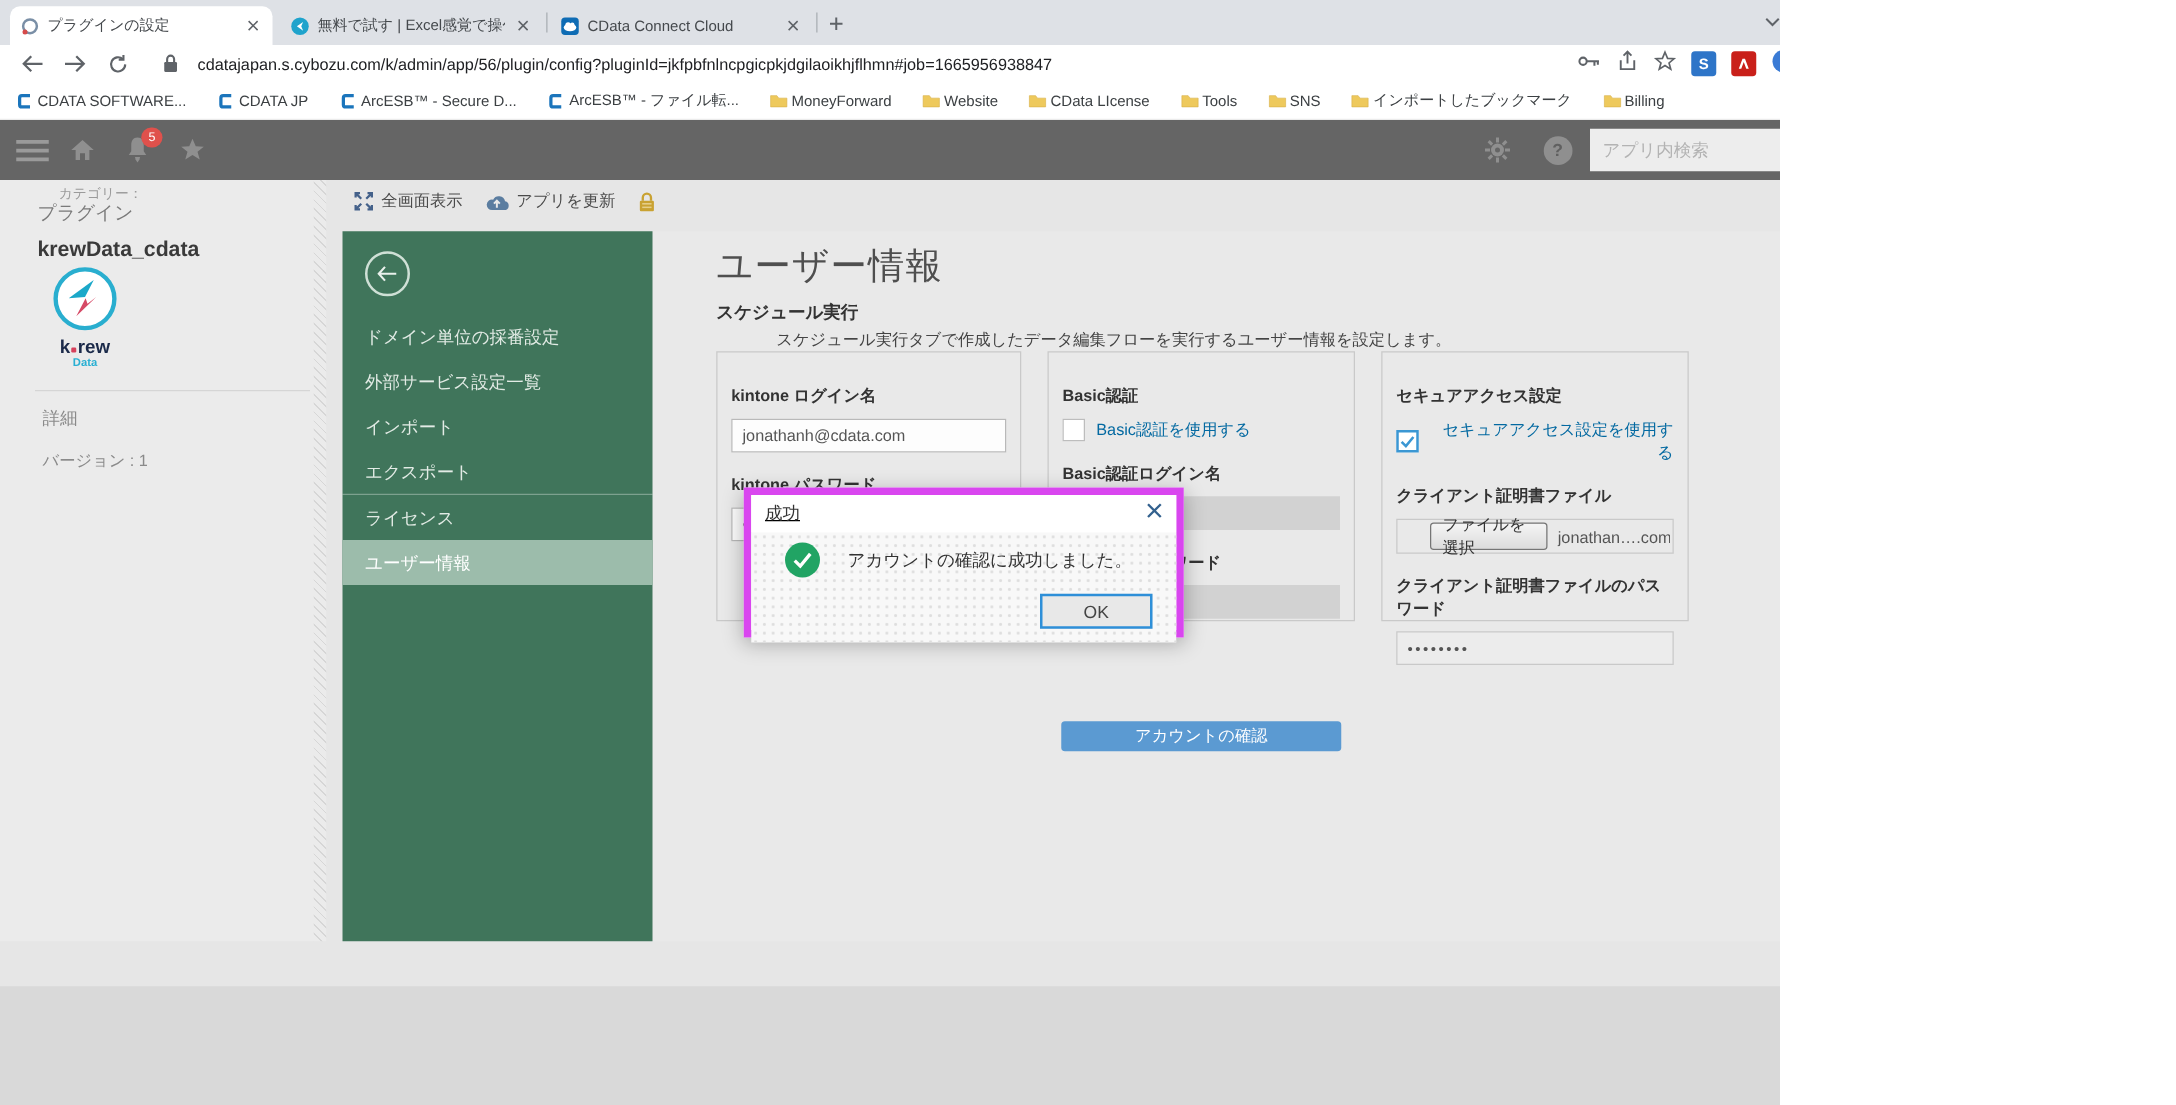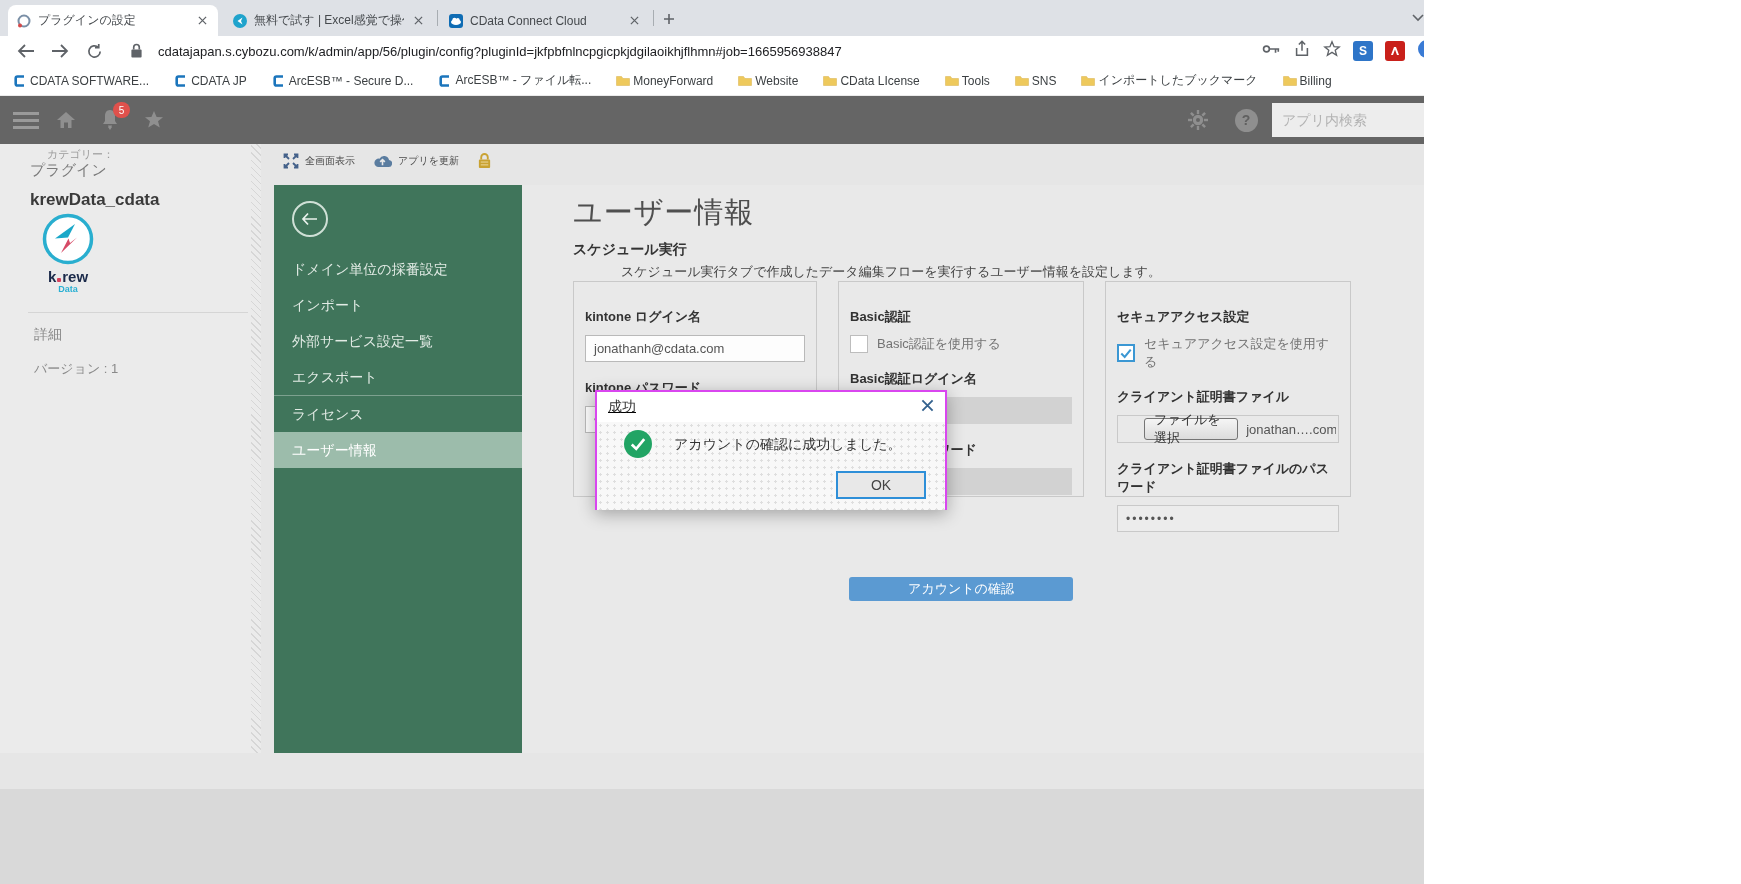--- a/index.html
+++ b/index.html
@@ -63,21 +63,21 @@
   .cat-value { position:absolute; left:30px; top:17px; font-size:15px; color:#7a7a7a; }
   .plugin-name { position:absolute; left:30px; top:46px; font-size:17px; font-weight:bold; color:#3a3a3a; }
   .krewlogo { position:absolute; left:36px; top:68px; width:64px; text-align:center; }
   .krewtext { font-size:15px; font-weight:bold; color:#1b2a4a; line-height:14px; }
   .krewdot { display:inline-block; width:4px; height:4px; background:#d6415c; border-radius:1px; margin:0 1px; }
   .krewsub { font-size:9px; color:#2ab0d3; font-weight:bold; }
   .side-hr { position:absolute; left:28px; top:168px; width:220px; height:1px; background:#d5d5d5; }
   .detail-label { position:absolute; left:34px; top:182px; font-size:14px; color:#8a8a8a; }
   .version-label { position:absolute; left:34px; top:216px; font-size:13px; color:#8a8a8a; }
 
-  .toolbar { position:absolute; left:283px; top:8px; display:flex; align-items:center; gap:18px; font-size:10px; color:#4a4a4a; }
+  .toolbar { position:absolute; left:283px; top:8px; display:flex; align-items:center; gap:18px; font-size:13px; color:#4a4a4a; }
   .tb-item { display:flex; align-items:center; gap:6px; }
 
   
   .plugin { position:absolute; left:274px; top:41px; width:1242px; height:568px; background:#e9e9e9; }
   .gnav { position:absolute; left:0; top:0; width:248px; height:568px; background:#40755b; }
   .backcircle { position:absolute; left:18px; top:16px; width:36px; height:36px; border:2px solid #cfe0d6; border-radius:50%; display:flex; align-items:center; justify-content:center; }
   .gmenu { position:absolute; left:0; top:66px; width:248px; }
   .gitem { height:36px; line-height:36px; padding-left:18px; font-size:14px; color:#e2ebe5; cursor:pointer; }
   .gitem.sel { background:#9cbcab; color:#fff; }
   .gdivider { height:1px; background:rgba(255,255,255,.32); }
@@ -88,39 +88,39 @@
 
   .panel { position:absolute; top:96px; height:216px; border:1px solid #c9c9c9; padding:0 11px; }
   .panel-1 { left:299px; width:244px; }
   .panel-2 { left:564px; width:246px; }
   .panel-3 { left:831px; width:246px; }
   .f-label { font-size:13px; font-weight:bold; color:#333; margin-top:0; }
   .lab-1 { margin-top:26px; }
   .lab-2 { margin-top:17px; }
   .txt-input { width:100%; height:27px; background:#fdfdfd; border:1px solid #b9b9b9; font-size:13px; color:#555; padding:0 8px; margin-top:9px; font-family:"Liberation Sans","DejaVu Sans",sans-serif; display:flex; align-items:center; }
   .dis-input { width:100%; height:27px; background:#d2d2d2; border:none; margin-top:9px; }
-  .cb-row { display:flex; align-items:center; gap:9px; margin-top:9px; font-size:13px; color:#737373; }
+  .cb-row { display:flex; align-items:center; gap:9px; margin-top:9px; font-size:13px; color:#0369a1;text-align:right; }
   .cb { width:18px; height:18px; background:#fff; border:1px solid #bdbdbd; flex:0 0 18px; }
   .cb.checked { border:2px solid #3b97d3; display:flex; align-items:center; justify-content:center; }
   .file-row { width:100%; height:28px; border:1px solid #c9c9c9; margin-top:9px; display:flex; align-items:center; gap:8px; padding:0 2px; }
   .file-btn { height:22px; padding:0 9px; border:1px solid #757575; border-radius:3px; background:linear-gradient(#f5f5f5,#dcdcdc); font-size:13px; color:#333; display:flex; align-items:center;margin-left:24px; }
   .file-name { font-size:13px; color:#555; white-space:nowrap; overflow:hidden; }
   .pw-input { width:100%; height:27px; background:#ececec; border:1px solid #c9c9c9; font-size:12px; color:#555; padding:0 8px; margin-top:9px; display:flex; align-items:center; letter-spacing:2px; }
   .verify-btn { position:absolute; left:575px; top:392px; width:224px; height:24px; background:#5b9ad2; border:none; border-radius:3px; color:#fff; font-size:13px; display:flex; align-items:center; justify-content:center; cursor:pointer; }
 
   
   .isb { position:absolute; width:15px; background:#f4f4f4; border:1px solid #d8d8d8; color:#555; font-size:7px; display:flex; align-items:center; justify-content:center; }
   .isb-track { position:absolute; left:1516px; top:110px; width:15px; height:64px; background:#fafafa; border-left:1px solid #e0e0e0; border-right:1px solid #e0e0e0; }
   .blue-ind { position:absolute; left:1516px; top:232px; width:15px; height:6px; background:#2f8fdd; }
 
   .bottomband { position:absolute; left:0; top:609px; width:1545px; height:131px; background:#d9d9d9;margin-top:36px; }
   .copyright { position:absolute; left:10px; bottom:5px; font-size:11px; color:#8f8f8f; }
 
   
-  .dialog { position:absolute; left:595px; top:390px; width:352px; height:120px; border:2px solid #d946ef; background:#fff; box-shadow:0 4px 16px rgba(0,0,0,.3); z-index:20;text-decoration:underline; }
+  .dialog { position:absolute; left:595px; top:390px; width:352px; height:120px; border:6px solid #d946ef; background:#fff; box-shadow:0 4px 16px rgba(0,0,0,.3); z-index:20;text-decoration:underline; }
   .dlg-head { height:30px; display:flex; align-items:center; justify-content:space-between; padding:0 11px; background:#fff; }
   .dlg-title { font-size:14px; color:#333; }
   .dlg-body { position:relative; height:88px; background-color:#f8f8f8;
       background-image:radial-gradient(circle, #dedede 1px, transparent 1.3px); background-size:7px 7px; }
   .dlg-check { position:absolute; left:27px; top:8px; width:28px; height:28px; border-radius:50%; background:#21a464; display:flex; align-items:center; justify-content:center; }
   .dlg-msg { position:absolute; left:77px; top:14px; font-size:14px; color:#333; }
   .ok-btn { position:absolute; right:19px; top:49px; width:90px; height:28px; background:#e8e8e8; border:2px solid #2e8fd8; font-size:14px; color:#444; display:flex; align-items:center; justify-content:center; cursor:pointer; }
 </style>
 </head>
 <body>
@@ -436,22 +436,22 @@
 
     <div class="plugin">
       <div class="gnav">
         <div class="backcircle">
               <svg width="18" height="14" viewBox="0 0 18 14">
                 <path d="M7 1.5 L2 7 L7 12.5 M2 7 H16" fill="none" stroke="#e9f1ec" stroke-width="1.7"></path>
               </svg>
             </div>
         <div class="gmenu">
           <div class="gitem">ドメイン単位の採番設定</div>
+          <div class="gitem">外部サービス設定一覧</div>
           <div class="gitem">インポート</div>
-          <div class="gitem">外部サービス設定一覧</div>
           <div class="gitem">エクスポート</div>
           <div class="gdivider"></div>
           <div class="gitem">ライセンス</div>
           <div class="gitem sel">ユーザー情報</div>
         </div>
       </div>
 
       <div class="p-title">ユーザー情報</div>
       <div class="p-heading">スケジュール実行</div>
       <div class="p-desc">スケジュール実行タブで作成したデータ編集フローを実行するユーザー情報を設定します。</div>

